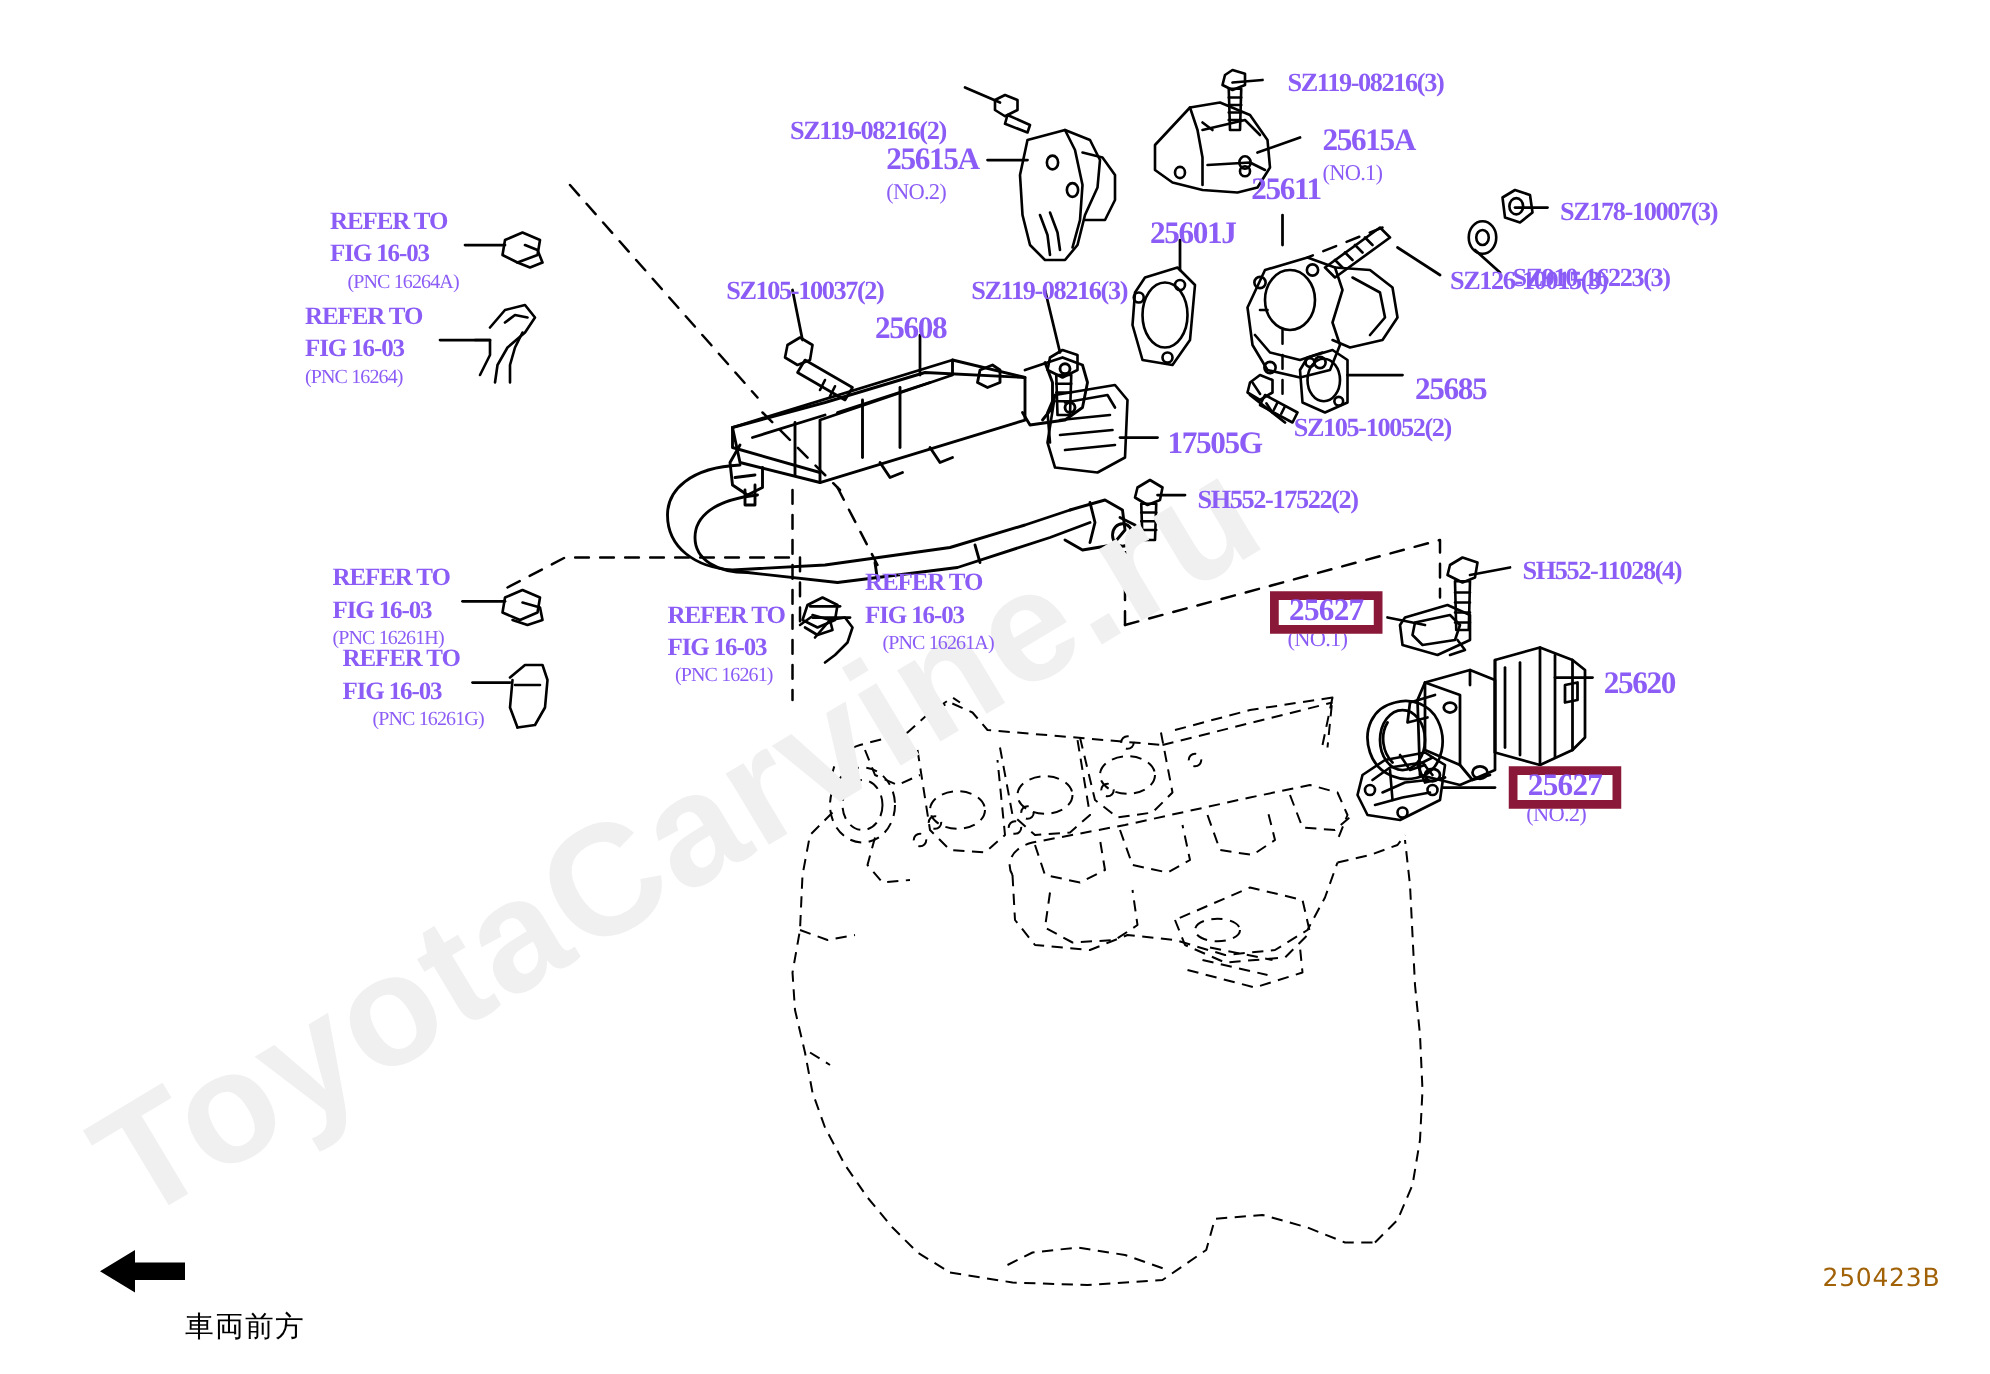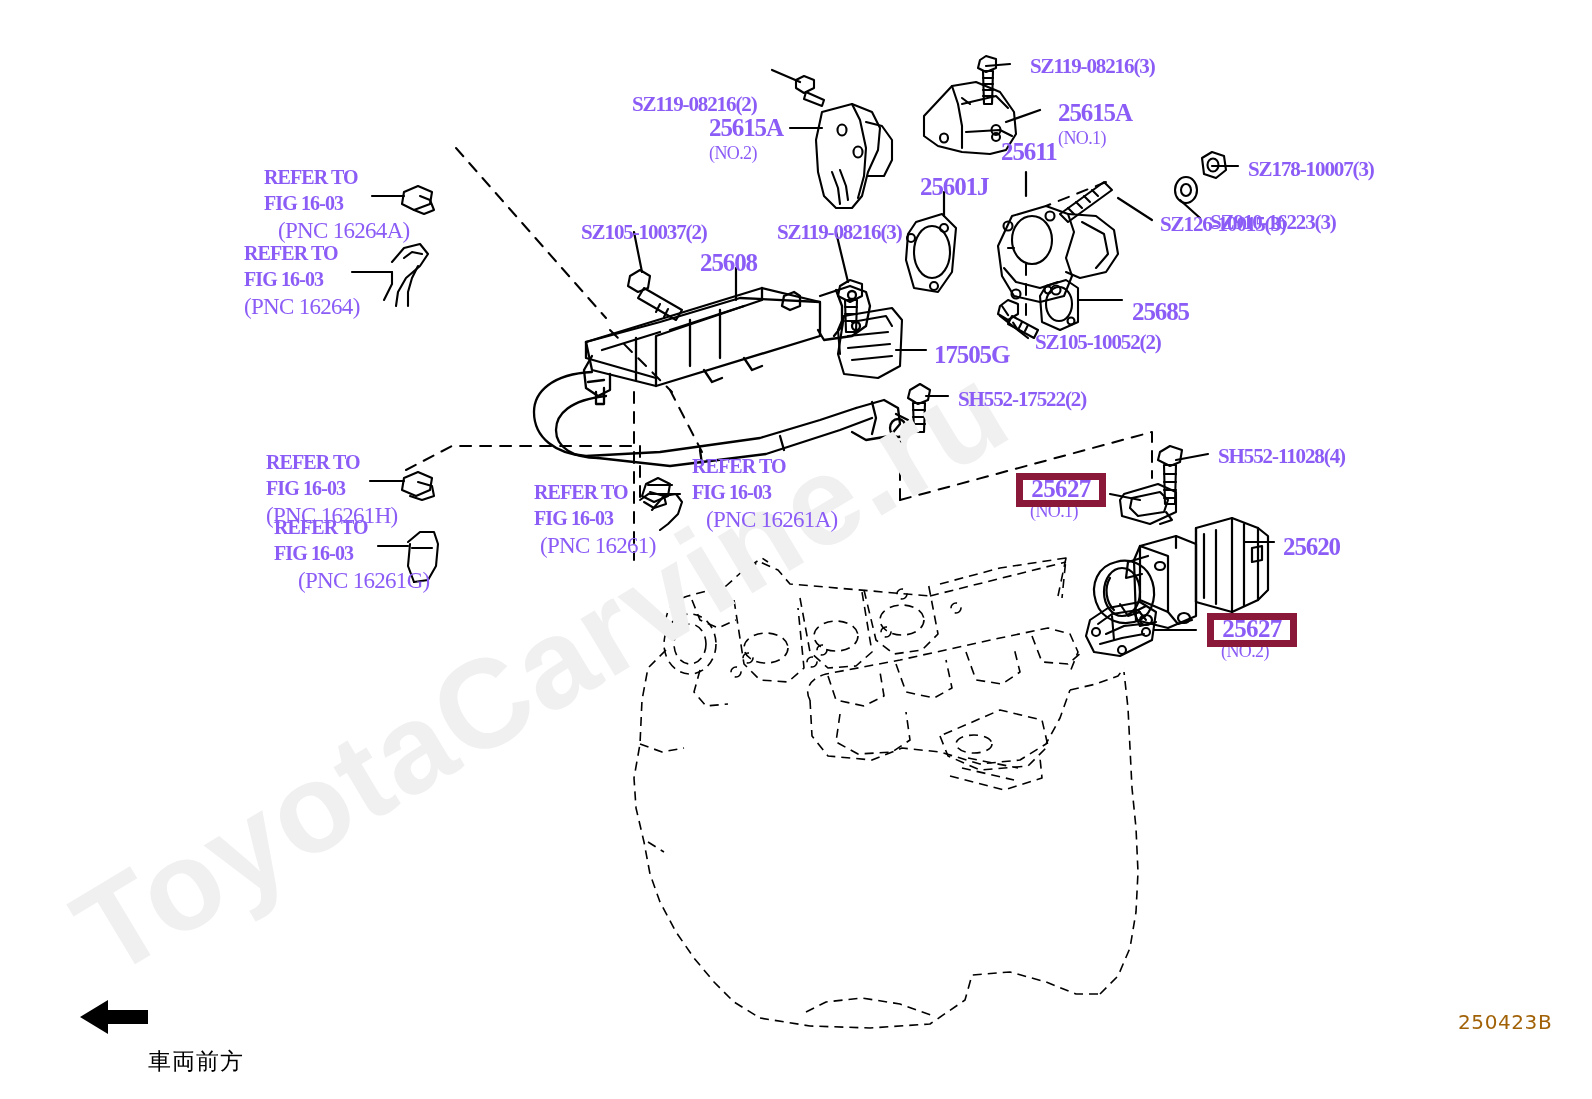--- a/index.html
+++ b/index.html
@@ -34,21 +34,21 @@
     font-family: Liberation Serif, serif;
     color: #8b5cf6;
     white-space: pre;
     line-height: 1.18;
     letter-spacing: -0.6px;
   }
   .pn    { font-size: 25px; font-weight: 700; letter-spacing: -1.1px; }
   .pn-sm { font-size: 21px; font-weight: 700; letter-spacing: -1.1px; }
   .sub   { font-size: 18px; font-weight: 400; letter-spacing: -0.6px; }
   .refer { font-size: 20px; font-weight: 700; letter-spacing: -0.9px; line-height: 1.30; }
-  .refer .pnc { font-size: 23px; font-weight: 400; letter-spacing: -0.7px; }
+  .refer .pnc { font-size: 16px; font-weight: 400; letter-spacing: -0.7px; }
 
   .hl-box {
     position: absolute;
     border: 7px solid #8a1838;
     background: #ffffff;
     display: flex; align-items: center; justify-content: center;
     padding: 1px 9px 3px 9px;
   }
   .hl-box .pn { letter-spacing: -0.6px; }
 

